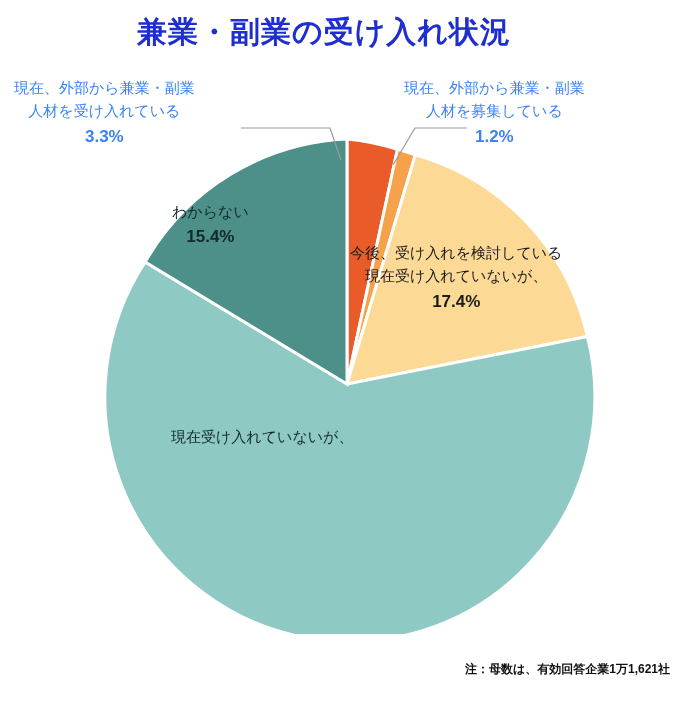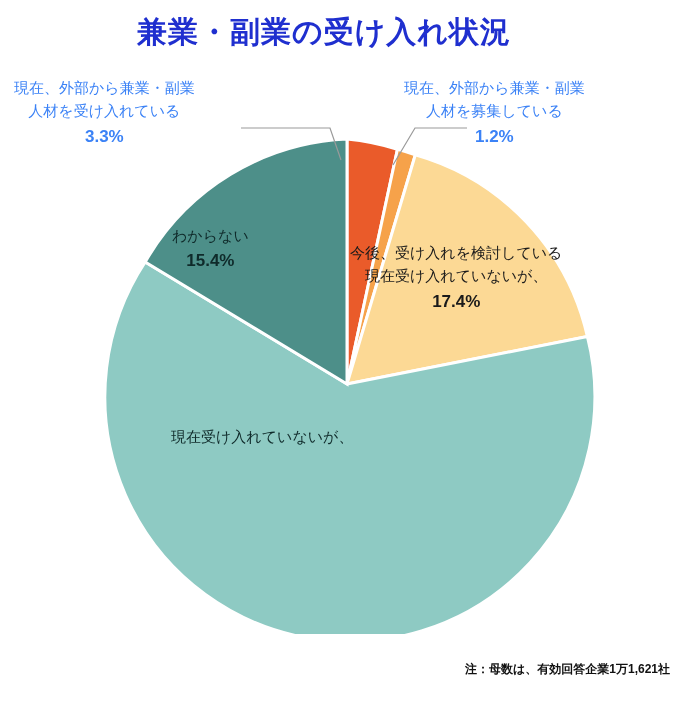--- a/index.html
+++ b/index.html
@@ -65,21 +65,20 @@
   #label-recruiting {
     left: 404px;
     top: 76px;
     text-align: center;
   }
   
   #label-unknown {
     left: 172px;
     top: 200px;
     color: #0f2a2a;
-    margin-top: 24px;
   }
   #label-considering {
     left: 350px;
     top: 241px;
     color: #1a1a1a;
   }
   #label-nonplan {
     left: 171px;
     top: 425px;
     color: #0f2a2a;

